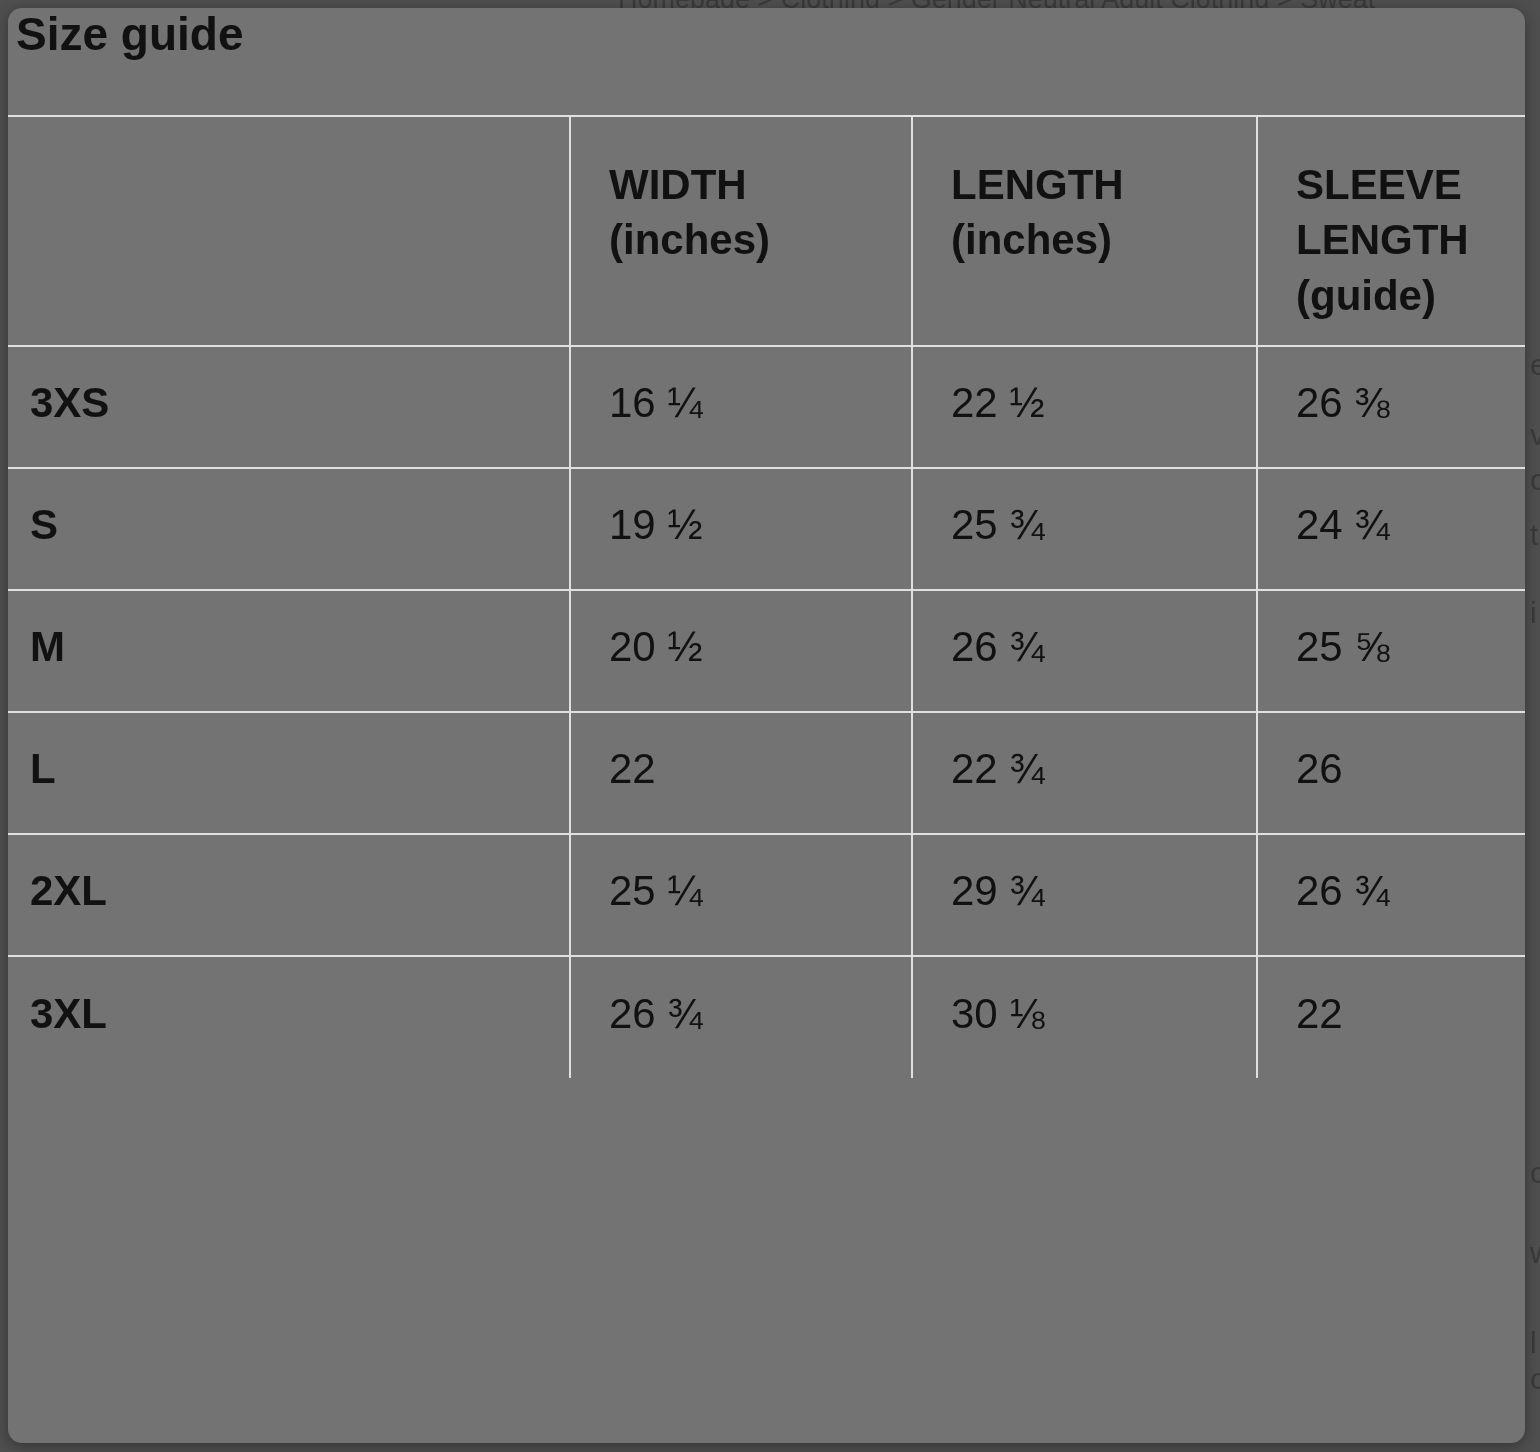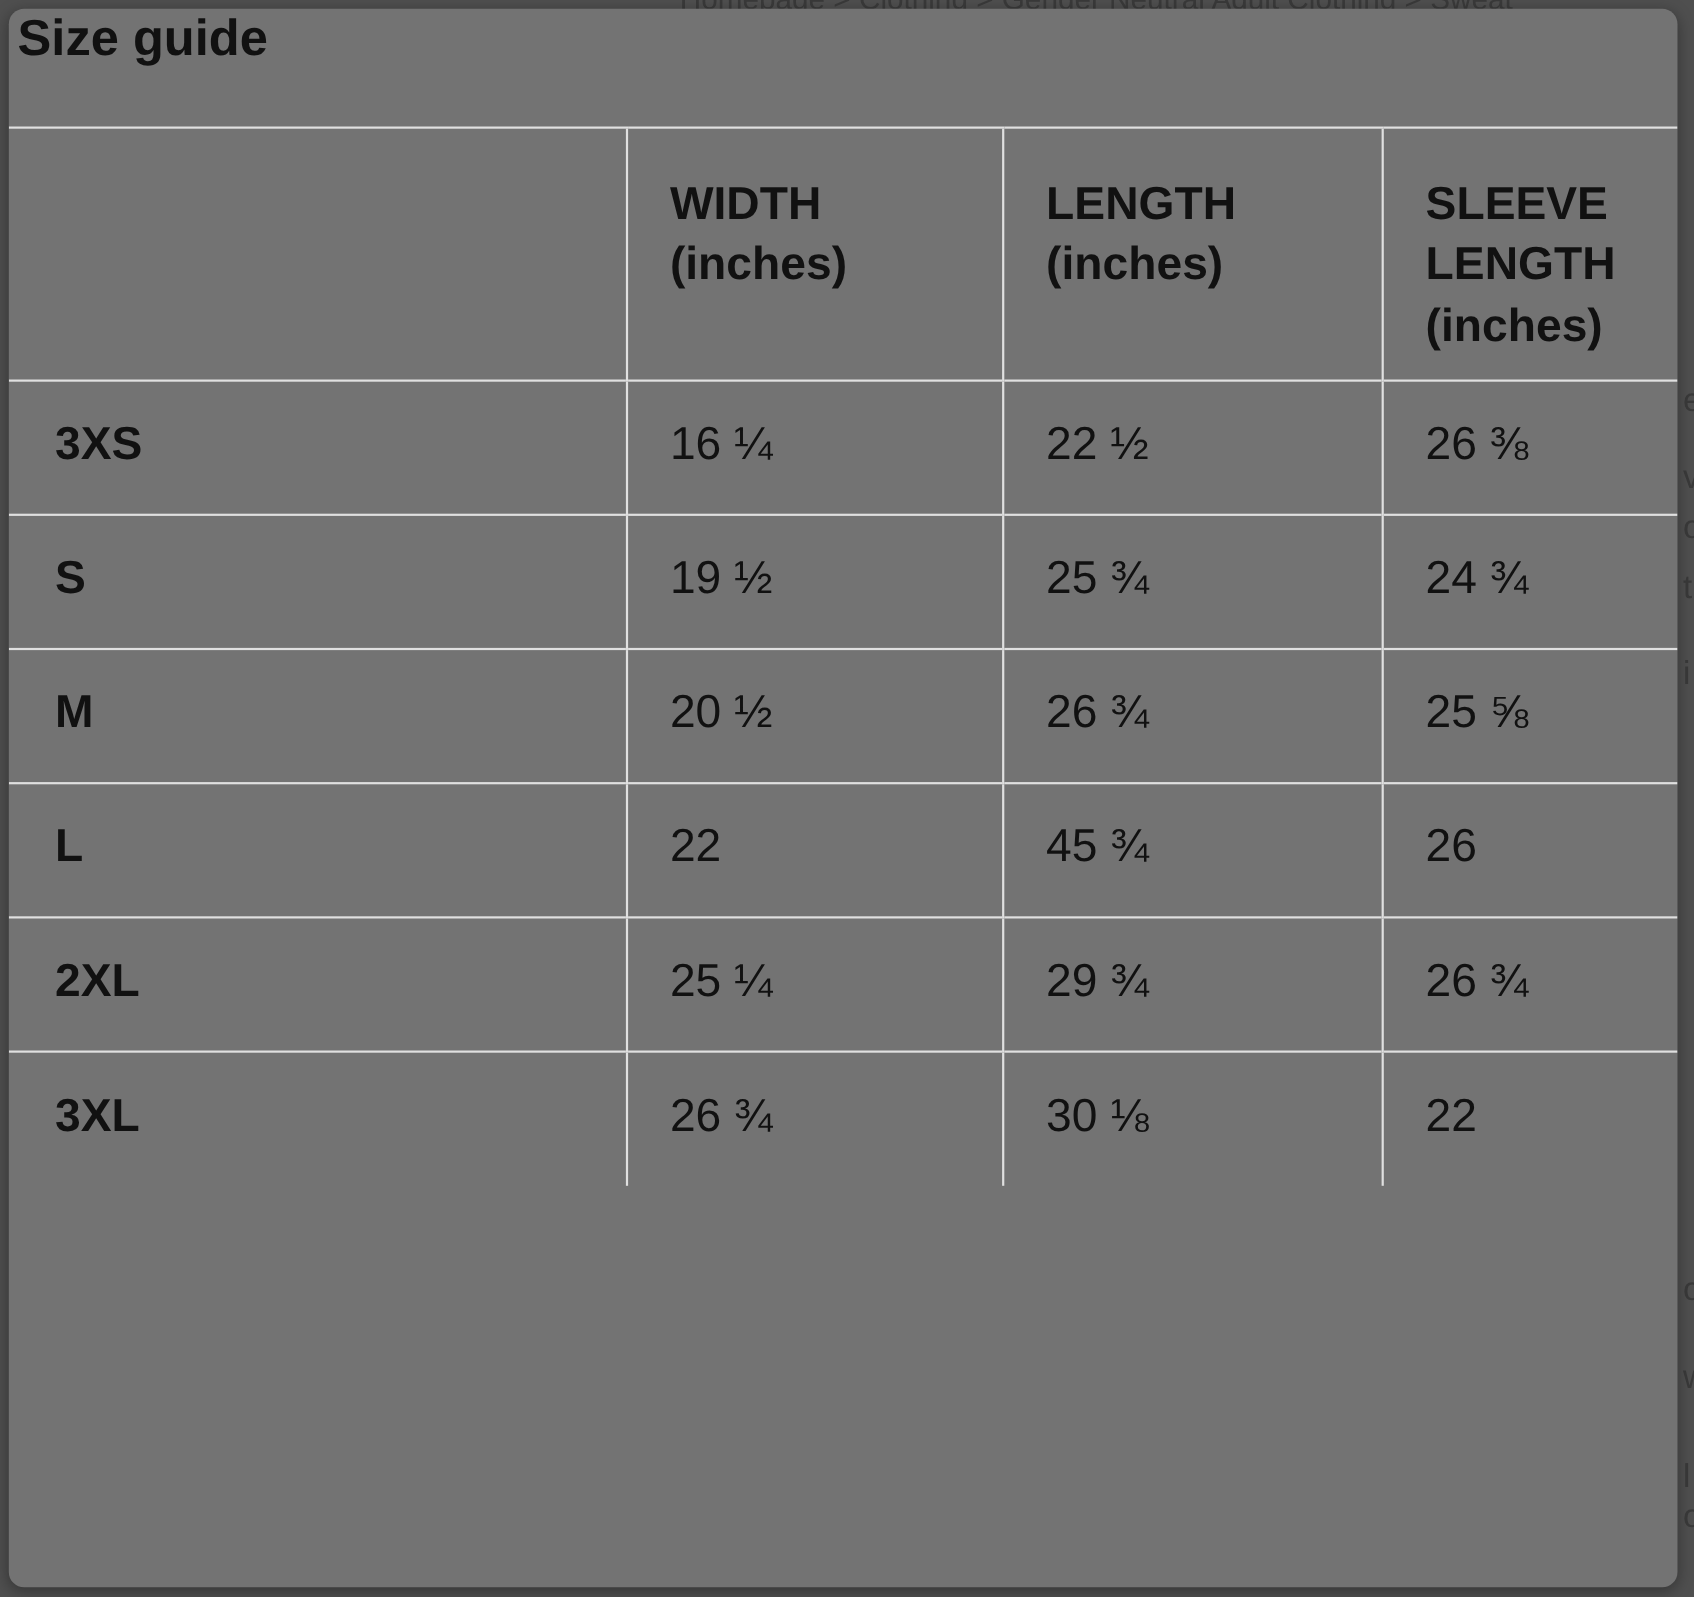--- a/index.html
+++ b/index.html
@@ -74,21 +74,21 @@
   }
   .size-table td {
     height: 122px;
     vertical-align: middle;
     padding: 0 10px 8px 38px;
     font-size: 42px;
     border-top: 2px solid #e0e0e0;
     box-sizing: border-box;
   }
   .size-table th.sep, .size-table td.sep { border-left: 2px solid #e0e0e0; }
-  .size-table td.size-label { font-weight: bold; padding-left: 42px; }
+  .size-table td.size-label { font-weight: bold; padding-left: 22px; }
   .size-table tr.first-col-head th.blank { border-top: 2px solid #e0e0e0; }
 </style>
 </head>
 <body>
 
 <div class="bg-breadcrumb">Homepage &gt; Clothing &gt; Gender Neutral Adult Clothing &gt; Sweat</div>
 <div id="edge-frags">
     <span class="edge-frag" style="top: 348px;">e</span>
     <span class="edge-frag" style="top: 418px;">v</span>
     <span class="edge-frag" style="top: 463px;">o</span>
@@ -108,21 +108,21 @@
       <col class="c0">
         <col class="c1">
         <col class="c2">
         <col class="c3">
     </colgroup>
     <thead>
       <tr class="first-col-head">
         <th class="blank"></th>
         <th class="sep">WIDTH (inches)</th>
         <th class="sep">LENGTH (inches)</th>
-        <th class="sep">SLEEVE LENGTH (inches)</th>
+        <th class="sep">SLEEVE LENGTH (guide)</th>
       </tr>
     </thead>
     <tbody id="table-body">
         <tr>
           <td class="size-label">3XS</td>
           <td class="sep">16 ¼</td>
           <td class="sep">22 ½</td>
           <td class="sep">26 ⅜</td>
         </tr>
         <tr>
@@ -133,21 +133,21 @@
         </tr>
         <tr>
           <td class="size-label">M</td>
           <td class="sep">20 ½</td>
           <td class="sep">26 ¾</td>
           <td class="sep">25 ⅝</td>
         </tr>
         <tr>
           <td class="size-label">L</td>
           <td class="sep">22</td>
-          <td class="sep">45 ¾</td>
+          <td class="sep">22 ¾</td>
           <td class="sep">26</td>
         </tr>
         <tr>
           <td class="size-label">2XL</td>
           <td class="sep">25 ¼</td>
           <td class="sep">29 ¾</td>
           <td class="sep">26 ¾</td>
         </tr>
         <tr>
           <td class="size-label">3XL</td>

